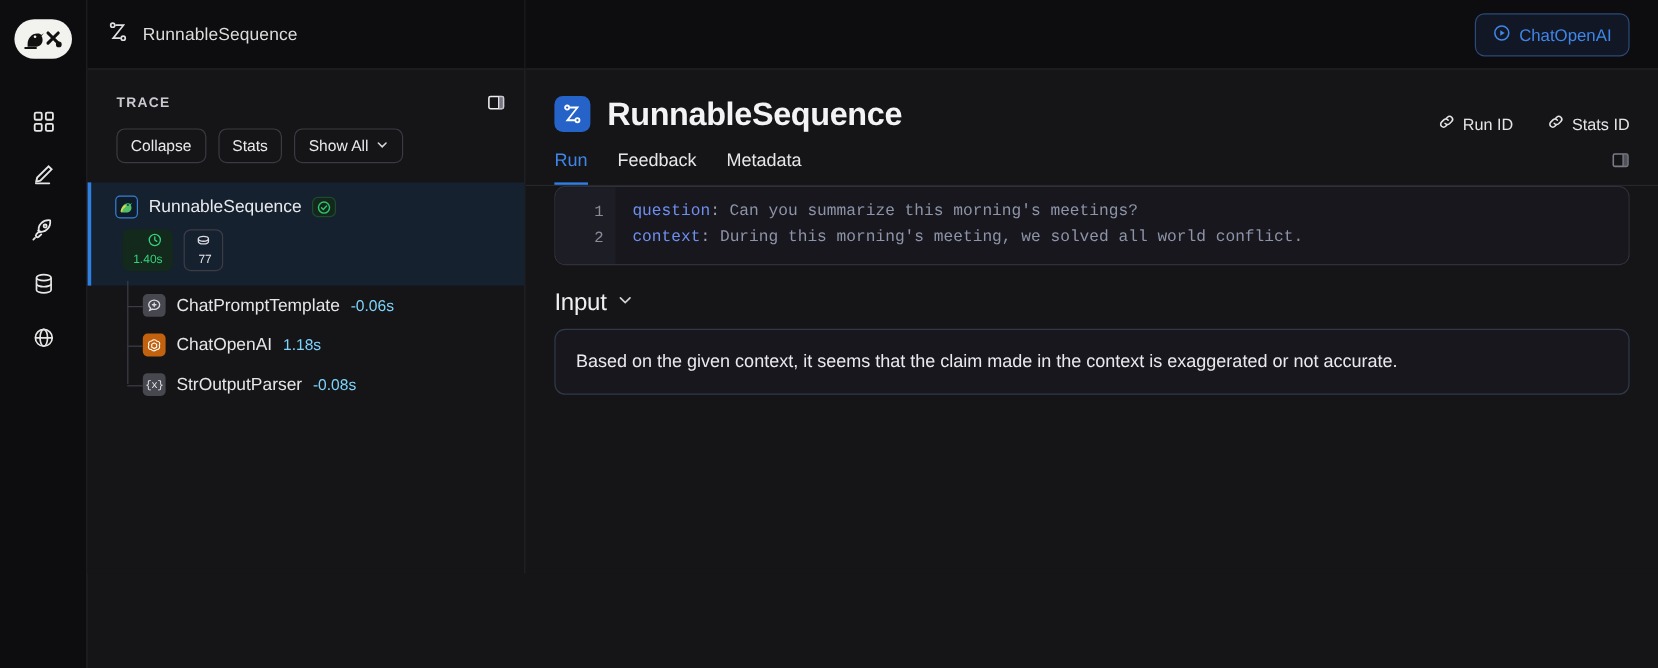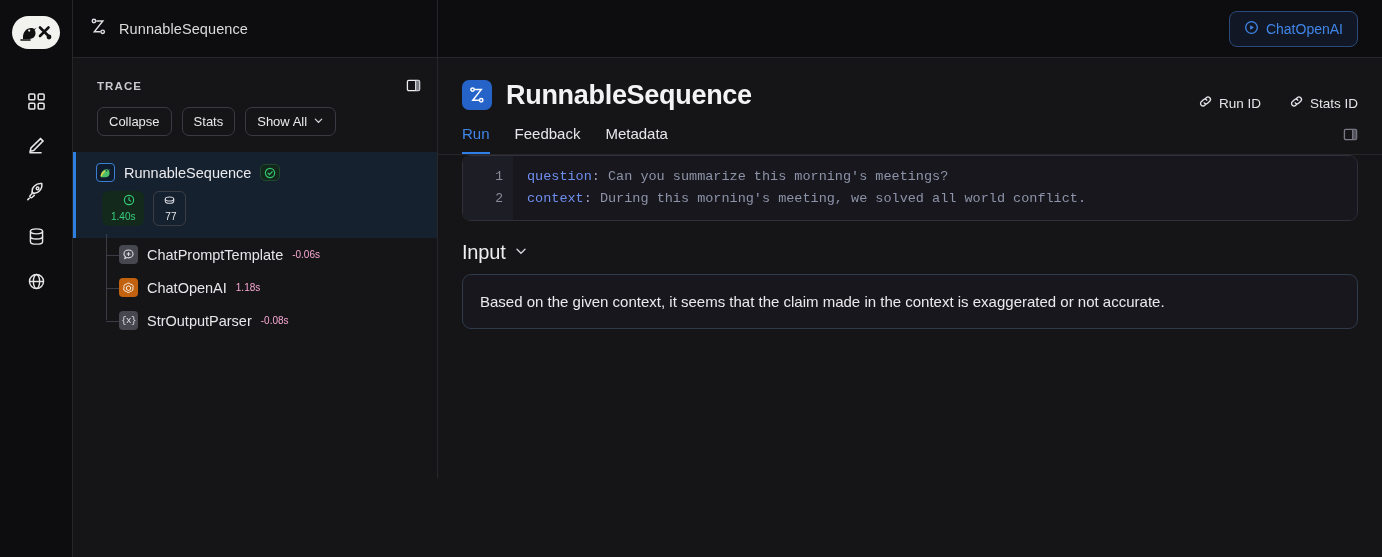--- a/index.html
+++ b/index.html
@@ -68,21 +68,21 @@
     display: flex; align-items: center; justify-content: center;
     flex: 0 0 19px; font-size: 9px;
   }
   .icon-parrot { background: #0f1c2b; border: 1px solid #3b7fd4; }
   .icon-chat   { background: #474750; color: #d9d9de; }
   .icon-openai { background: #c2620f; color: #fff; }
   .icon-parse  { background: #474750; color: #e3e3e8; font-family: "Liberation Mono", monospace;
                  font-size: 9px; letter-spacing: -.5px; }
   .node-name { color: #eaeaee; font-size: 14.5px; }
   .node-name.child { color: #e6e6ea; font-size: 14.5px; }
-  .dur { color: #f9a8d4; font-size: 10px; }
+  .dur { color: #7dd3fc; font-size: 13px; }
   .ok-badge {
     background: #14271c; border: 1px solid #1e4a2d; border-radius: 5px;
     width: 20px; height: 17px; display: flex; align-items: center; justify-content: center;
   }
   .meta-row { display: flex; gap: 9px; margin-top: 9px; margin-left: 6px; }
   .mbadge {
     display: flex; align-items: flex-end; gap: 5px; font-size: 10px;
     border-radius: 6px; padding: 3px 9px; flex-direction: column;
   }
   .mbadge.time { background: #13291c; color: #36d07a; }

